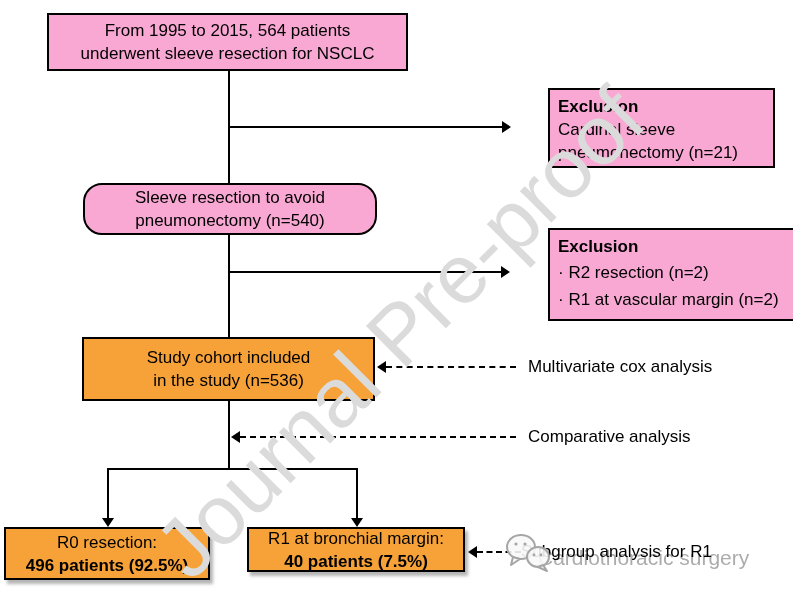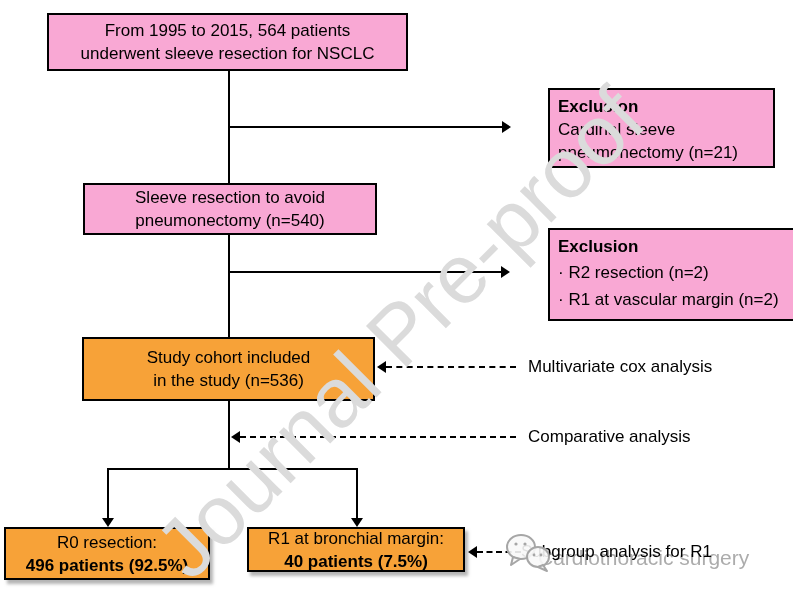--- a/index.html
+++ b/index.html
@@ -50,21 +50,21 @@
   <div class="vline" style="left:228px;top:70px;height:113px;"></div>
 
   <div class="hline" style="left:228px;top:126px;width:275px;"></div>
   <div class="arr-right" style="left:502px;top:121px;"></div>
 
   <div class="box leftalign" style="left:513px;top:88px;width:227px;height:80px;">
     <div class="bold">Exclusion</div>
     <div>Cardinal sleeve pneumonectomy (n=21)</div>
   </div>
 
-  <div class="box" style="left:83px;top:183px;width:294px;height:52px;">
+  <div class="box" style="left:83px;top:183px;width:294px;height:52px;border-radius:19px;">
     <div>Sleeve resection to avoid</div>
     <div>pneumonectomy (n=540)</div>
   </div>
 
   <div class="vline" style="left:228px;top:234px;height:103px;"></div>
 
   <div class="hline" style="left:228px;top:271px;width:274px;"></div>
   <div class="arr-right" style="left:501px;top:266px;"></div>
 
   <div class="box leftalign" style="left:513px;top:228px;width:270px;height:93px;line-height:27px;">

